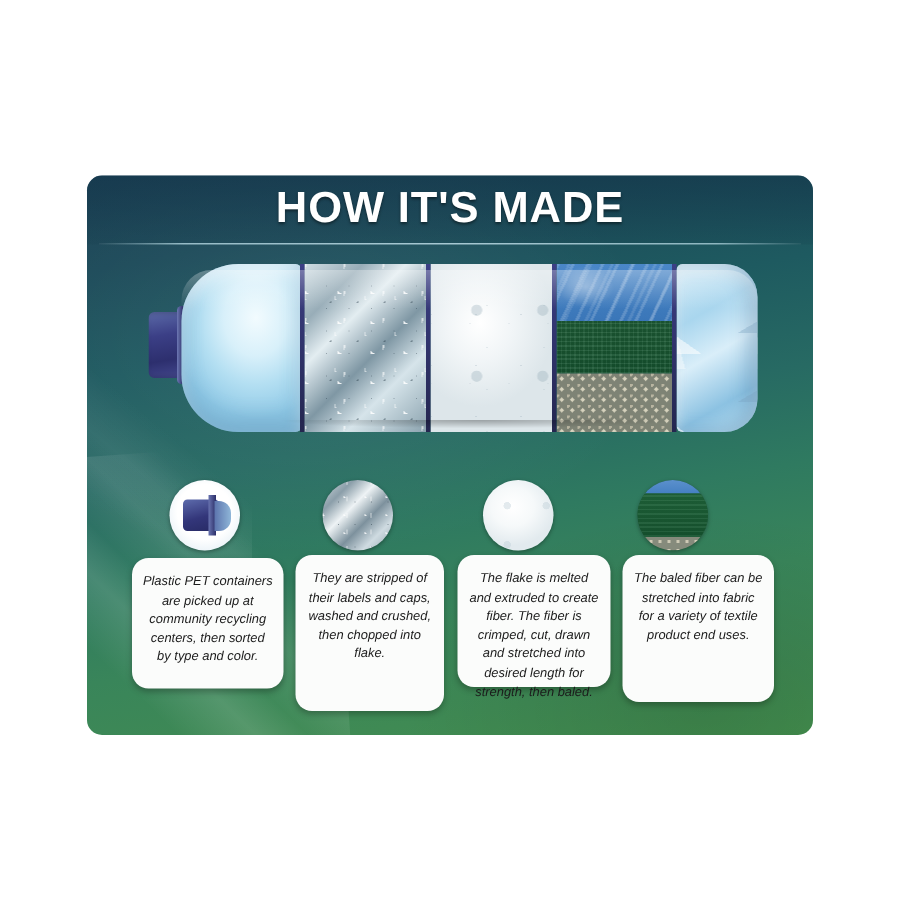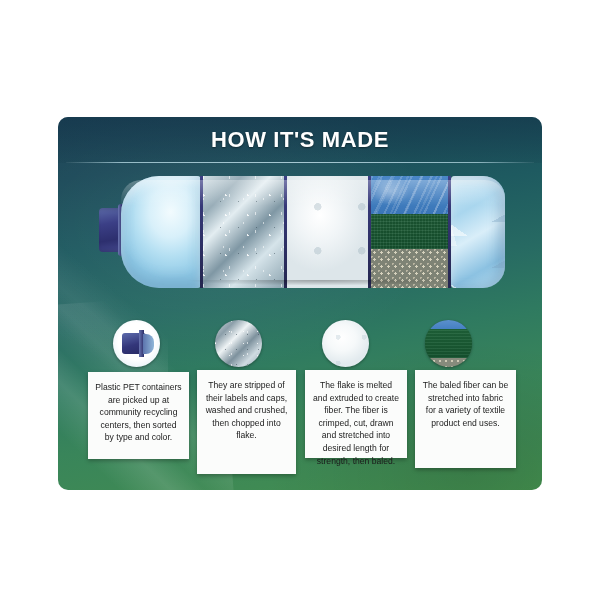--- a/index.html
+++ b/index.html
@@ -82,21 +82,21 @@
     background: linear-gradient(180deg, rgba(18,52,72,0.55), rgba(20,60,74,0.18));
   }
   #page-title {
     position: absolute;
     left: 0; top: 0;
     width: 100%;
     height: 45px;
     line-height: 45px;
     text-align: center;
     color: #ffffff;
-    font-size: 22px;
+    font-size: 29px;
     font-weight: bold;
     letter-spacing: 0.6px;
     text-shadow: 0 1px 2px rgba(0,0,0,0.45);
   }
   #header-rule {
     position: absolute;
     left: 8px;
     top: 45px;
     width: 468px;
     height: 1px;
@@ -325,28 +325,29 @@
     background:
       radial-gradient(circle at 50% 50%, #cdc9b4 0 26%, rgba(0,0,0,0) 28%),
       #868b7c;
     background-size: 6px 6px, 100% 100%;
   }
 
   
   .caption {
     position: absolute;
     background: #fbfcfb;
-    border-radius: 0;
+    border-radius: 11px;
     box-shadow: 0 2px 4px rgba(0,0,0,0.28);
     color: #1b1b1b;
     font-size: 8.6px;
     line-height: 12.6px;
     text-align: center;
     box-sizing: border-box;
     padding: 9px 7px 23px;
+    font-style: italic;
   }
   #caption-0 { left: 30px;  top: 255px; width: 101px; height: 87px; }
   #caption-1 { left: 139px; top: 253px; width: 99px;  height: 104px; }
   #caption-2 { left: 247px; top: 253px; width: 102px; height: 88px; }
   #caption-3 { left: 357px; top: 253px; width: 101px; height: 98px; }
 </style>
 </head>
 <body>
 
 <div id="infographic">

